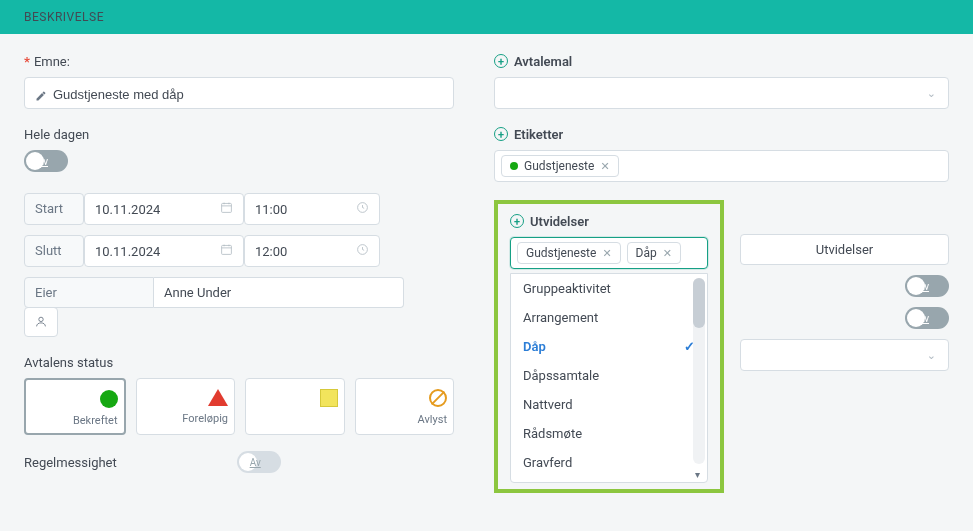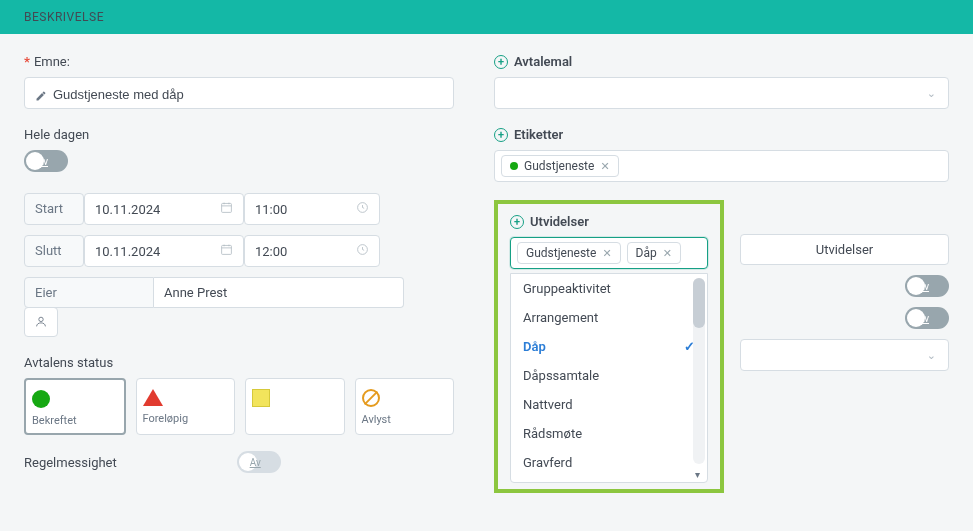--- a/index.html
+++ b/index.html
@@ -33,21 +33,21 @@
     align-items: center;
     gap: 4px;
   }
   .field-label.required::before {
     content: "*";
     color: #e74c3c;
     font-weight: bold;
   }
   .section-label {
     display: flex;
-    align-items: center;
+    align-items: flex-start;
     gap: 6px;
     font-weight: 600;
     color: #434a54;
     margin-bottom: 8px;
   }
   .plus-icon {
     width: 14px;
     height: 14px;
     border: 1.5px solid #16a085;
     border-radius: 50%;
@@ -157,21 +157,21 @@
     gap: 10px;
     margin-top: 8px;
   }
   .status-card {
     background: #fff;
     border: 1px solid #d6dde3;
     border-radius: 4px;
     padding: 10px 6px 6px;
     display: flex;
     flex-direction: column;
-    align-items: flex-start;
+    align-items: flex-end;
     gap: 6px;
     flex: 1;
     font-size: 11px;
     color: #6b7785;
     cursor: pointer;
   }
   .status-card.selected {
     border: 2px solid #98a6ad;
   }
   .shape { width: 18px; height: 18px; }
@@ -408,21 +408,21 @@
               <line x1="8" y1="8" x2="8" y2="5" stroke="#b0bac2"></line>
               <line x1="8" y1="8" x2="10" y2="9" stroke="#b0bac2"></line>
             </svg>
         </span>
       </div>
     </div>
 
     <div class="owner-row" style="width:380px">
       <div class="label-cell">Eier</div>
       <div class="grid-cell owner-name">
-        <span>Anne Prest</span>
+        <span>Anne Under</span>
       </div>
     </div>
     <div class="person-btn">
       <svg viewBox="0 0 16 16" width="14" height="14">
           <circle cx="8" cy="5" r="2.5" fill="none" stroke="#6b7785"></circle>
           <path d="M3 13c0-2.5 2.2-4 5-4s5 1.5 5 4" fill="none" stroke="#6b7785"></path>
         </svg>
     </div>
 
     <div class="spacer"></div>

